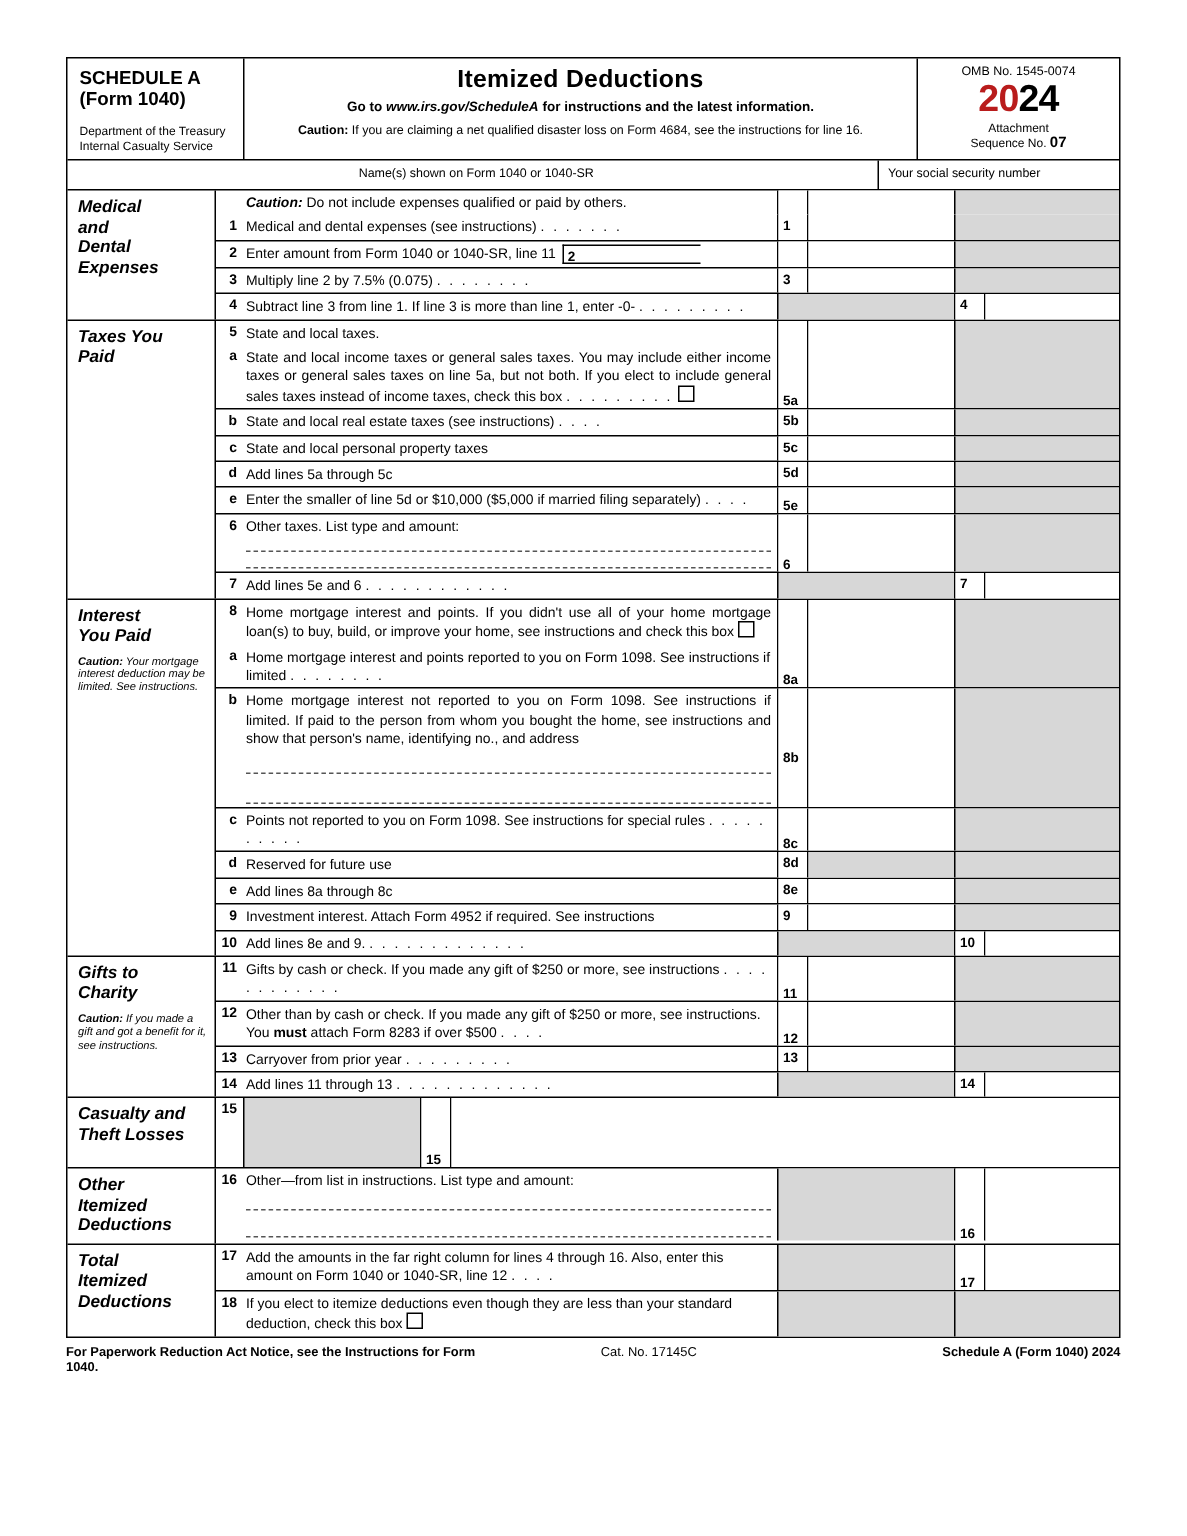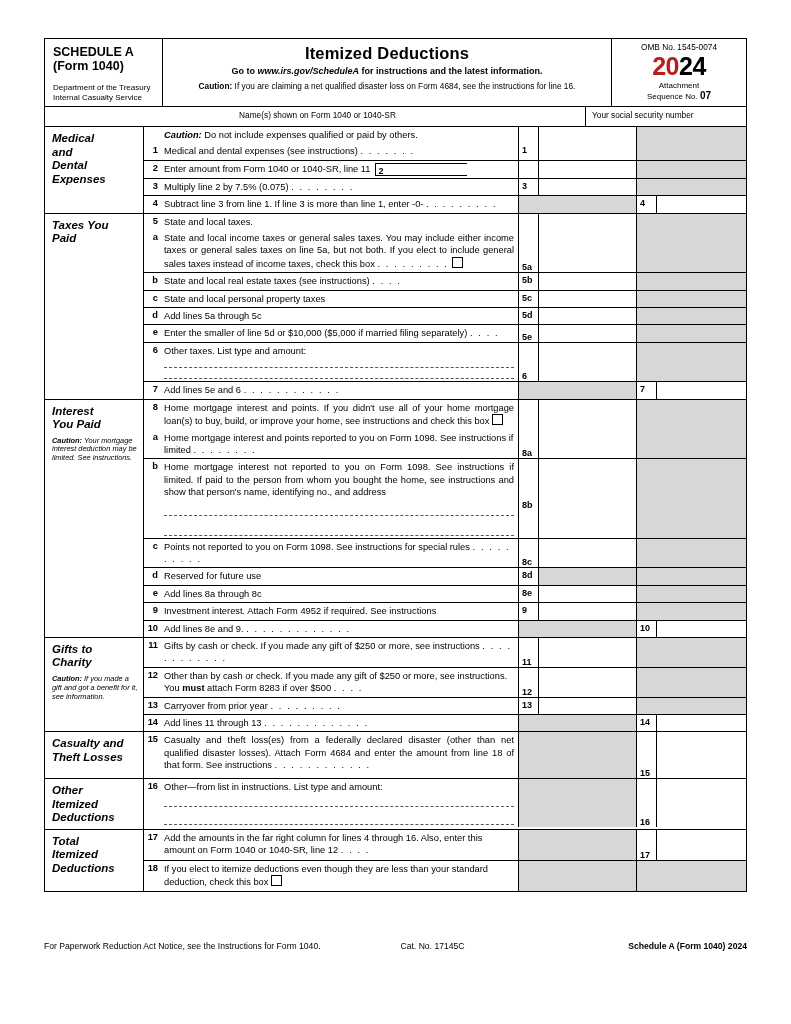--- a/index.html
+++ b/index.html
@@ -231,21 +231,21 @@
   }
 
   
   .footer {
     display: flex;
     width: 703px;
     font-size: 8.6px;
     padding-top: 4px;
     align-items: baseline;
   }
-  .footer .l { font-weight: normal; flex: 1.6; margin-top: 45px; }
+  .footer .l { font-weight: bold; flex: 1.6; }
   .footer .c { flex: 1; text-align: center; font-weight: normal; }
   .footer .r { flex: 1.2; text-align: right; font-weight: bold; }
 
   .inline-box-2 {
     display: inline-block;
     border: 1.2px solid #000;
     border-right: none;
     font-size: 9px;
     font-weight: bold;
     padding: 1px 3px 1px 3px;
@@ -519,21 +519,21 @@
               <div class="fld"></div>
             </div>
         </div>
       </div>
     </div>
 
     <div class="sec">
       <div class="cat">
         <div class="cname" style="white-space:pre-line">Gifts to
 Charity</div>
-        <div class="cnote"><b>Caution:</b><span> If you made a gift and got a benefit for it, see information.</span></div>
+        <div class="cnote"><b>Caution:</b><span> If you made a gift and got a benefit for it, see instructions.</span></div>
       </div>
       <div class="rows">
         <div class="row">
           <div class="num">11</div>
           <div class="txt"><span>Gifts by cash or check. If you made any gift of $250 or more, see instructions</span> <span class="dots">.   .   .   .   .   .   .   .   .   .   .   .</span></div>
           <div class="amtA">
               <div class="lbl" style="display:flex;align-items:flex-end">11</div>
               <div class="fld"></div>
             </div>
           <div class="amtB"></div>
@@ -569,21 +569,20 @@
     </div>
 
     <div class="sec">
       <div class="cat">
         <div class="cname" style="white-space:pre-line">Casualty and
 Theft Losses</div>
       </div>
       <div class="rows">
         <div class="row" style="min-height:46px">
           <div class="num">15</div>
-          <div class="txt just"><span>Casualty and theft loss(es) from a federally declared disaster (other than net qualified disaster losses). Attach Form 4684 and enter the amount from line 18 of that form. See instructions</span> <span class="dots">.   .   .   .   .   .   .   .   .   .   .   .</span></div>
           <div class="amtA greyfill"></div>
           <div class="amtB blank">
               <div class="lbl" style="display:flex;align-items:flex-end">15</div>
               <div class="fld"></div>
             </div>
         </div>
       </div>
     </div>
 
     <div class="sec">

